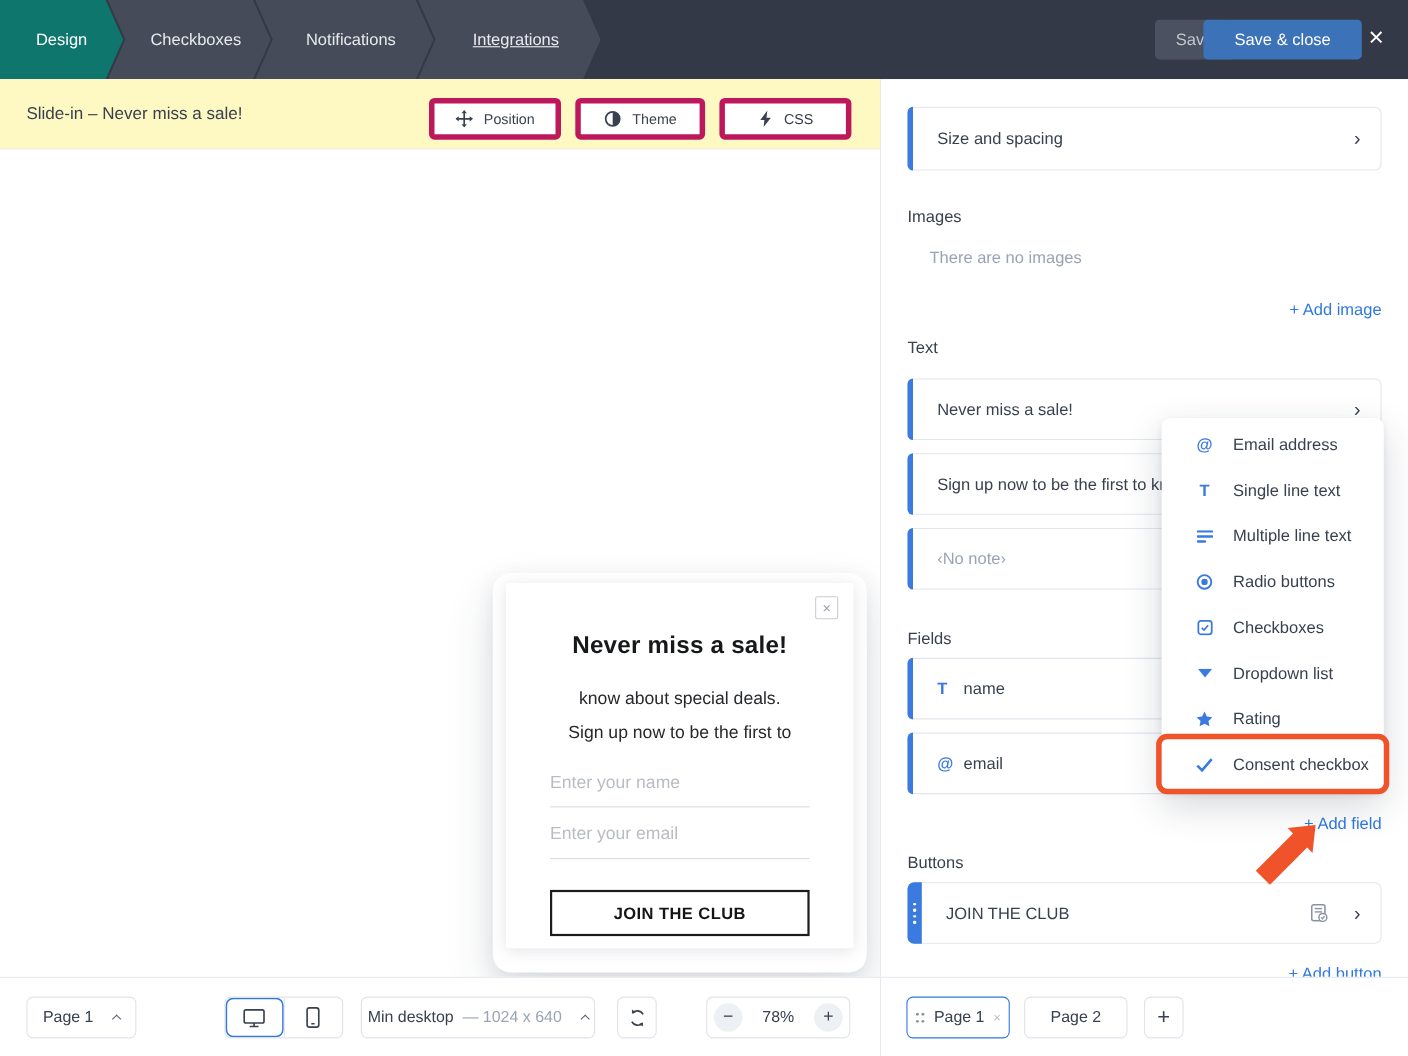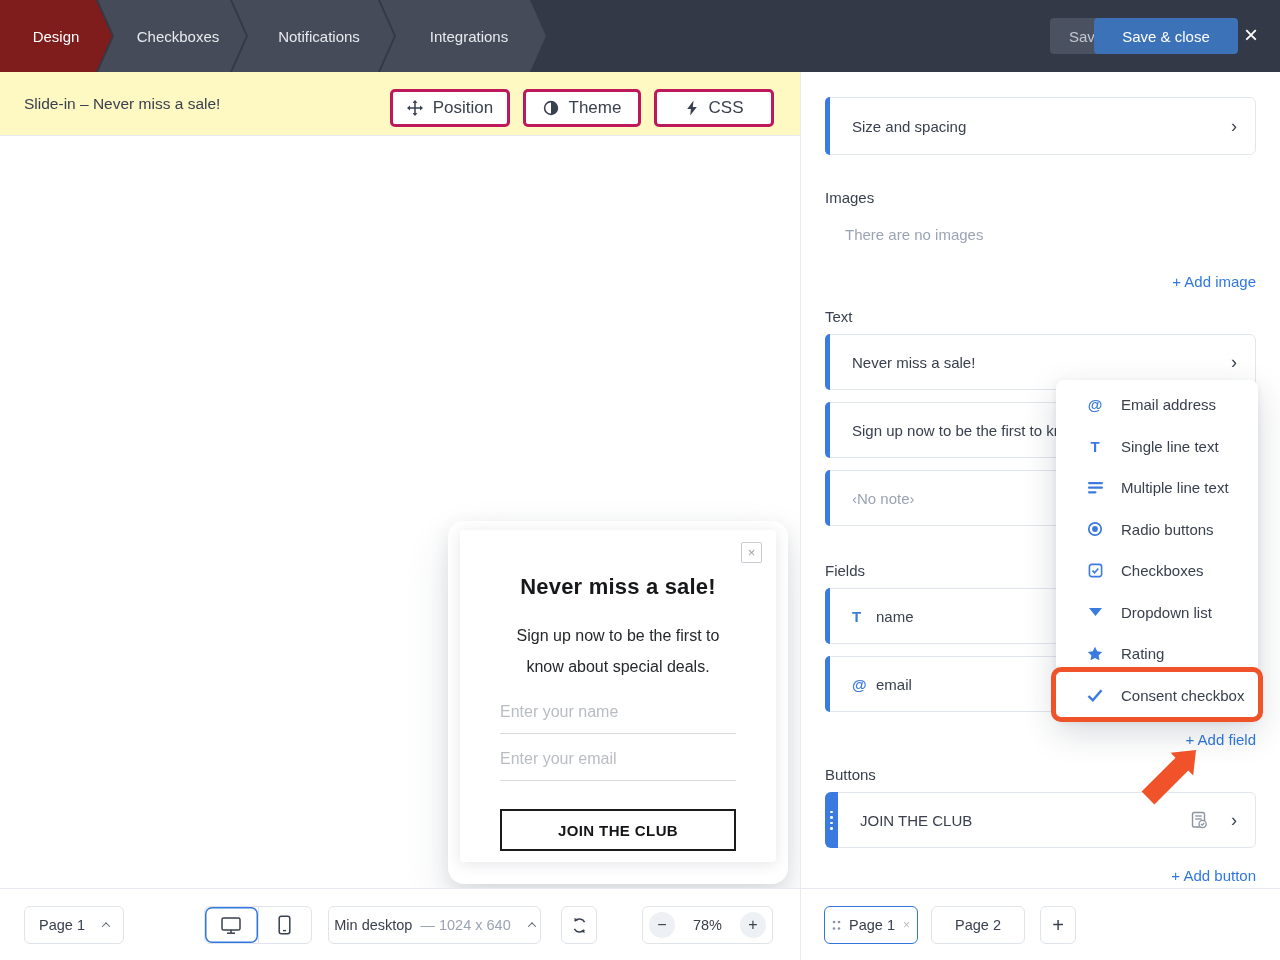--- a/index.html
+++ b/index.html
@@ -7,38 +7,38 @@
   .stage { position:relative; width:1280px; height:960px; background:#fff; }
 
   
   .topnav { position:absolute; left:0; top:0; width:1280px; height:72px; background:#333947; }
   .tabs { display:flex; height:72px; }
   .tab { height:72px; display:flex; align-items:center; justify-content:center;
          background:#454b59; color:#e8eaee; font-size:15px; cursor:pointer; }
   .tab.first { width:112px; clip-path:polygon(0 0, calc(100% - 16px) 0, 100% 50%, calc(100% - 16px) 100%, 0 100%); }
   .tab.notched { clip-path:polygon(0 0, calc(100% - 16px) 0, 100% 50%, calc(100% - 16px) 100%, 0 100%, 16px 50%);
                  margin-left:-14px; padding-left:12px; }
-  .tab.active { background:#7f1d1d; color:#fff; }
-  .tab.t2 { width:148px; } .tab.t3 { width:162px; } .tab.t4 { width:166px; }
+  .tab.active { background:#0f766e; color:#fff; }
+  .tab.t2 { width:148px; } .tab.t3 { width:162px; } .tab.t4 { width:166px;text-decoration:underline; }
   .nav-btn { position:absolute; top:18px; height:36px; border:none; border-radius:4px;
              font-size:15px; cursor:pointer; font-family:inherit; }
   .btn-save { left:1050px; width:72px; background:#4a5160; color:#c3c8d1; }
   .btn-save-close { left:1094px; width:144px; background:#3c72b7; color:#fff; }
   .nav-close { position:absolute; left:1236px; top:20px; width:30px; height:30px; display:flex;
                align-items:center; justify-content:center; color:#fff; font-size:24px; font-weight:300; cursor:pointer; }
 
   
   .leftcol { position:absolute; left:0; top:72px; width:800px; height:816px; background:#fff; }
   .toolbar { position:relative; height:64px; border-bottom:1px solid #e8ebf0; background:#fef9c3; }
   .tb-title { position:absolute; left:24px; top:50%; transform:translateY(-50%);
               font-size:15.5px; color:#39404e; }
   .tb-buttons { position:absolute; left:390px; top:17px; display:flex; gap:13px; }
-  .tb-btn { height:38px; background:#fff; border:3px solid #be185d; border-radius:5px;
+  .tb-btn { height:38px; background:#fff; border:5px solid #be185d; border-radius:5px;
             display:flex; align-items:center; justify-content:center; gap:10px;
-            font-size:17px; color:#39404e; cursor:pointer; font-family:inherit; }
+            font-size:13px; color:#39404e; cursor:pointer; font-family:inherit; }
   .tb-btn.w1 { width:120px; } .tb-btn.w2 { width:118px; } .tb-btn.w3 { width:120px; }
 
   .canvas { position:relative; height:751px; background:#fff; }
   .popup-outer { position:absolute; left:448px; top:385px; width:340px; height:363px;
                  background:#fff; border-radius:16px;
                  box-shadow:0 6px 18px rgba(45,55,75,.10), 0 20px 45px rgba(45,55,75,.12); }
   .popup-card { position:absolute; left:12px; top:9px; width:316px; height:332px; background:#fff;
                 border-radius:3px; box-shadow:0 2px 14px rgba(45,55,75,.13);
                 padding:20px 40px 0; text-align:center; }
   .pp-close { position:absolute; right:14px; top:12px; width:21px; height:21px;
@@ -63,21 +63,21 @@
                   background:#3b7ade; border-radius:6px 0 0 6px; }
   .card .label { font-size:15px; color:#39404e; white-space:nowrap; overflow:hidden; }
   .card .label.muted { color:#9aa3b4; }
   .card .chev { margin-left:auto; color:#39404e; font-size:18px; line-height:1; padding-left:8px; }
   .card.size { height:58px; margin-bottom:35px; }
   .lbl-images { margin-bottom:21px; }
   .empty-text { font-size:15px; color:#9aa3b4; margin-left:20px; margin-bottom:31px; line-height:16px; }
   .add-link { display:block; text-align:right; font-size:15px; color:#2f78e0; line-height:16px;
               text-decoration:none; cursor:pointer; }
   .add-image { margin-bottom:19px; }
-  .lbl-text { margin-bottom:9px; }
+  .lbl-text { margin-bottom:19px; }
   .card.mb12 { margin-bottom:12px; }
   .card.mb37 { margin-bottom:37px; }
   .card.mb20 { margin-bottom:20px; }
   .lbl-fields { margin-bottom:9px; }
   .fi { width:24px; flex:0 0 24px; color:#3b7ade; font-size:15px; font-weight:bold; text-align:left; }
   .add-field { margin-bottom:19px; }
   .lbl-buttons { margin-bottom:9px; }
   .dragbar { position:absolute; left:-1px; top:-1px; bottom:-1px; width:13px; background:#3b7ade;
              border-radius:6px 0 0 6px; display:flex; flex-direction:column; align-items:center;
              justify-content:center; gap:3px; }
@@ -191,22 +191,22 @@
         </button>
       </div>
     </div>
 
     <div class="canvas">
       <div class="popup-outer">
         <div class="popup-card">
           <div class="pp-close">×</div>
           <div class="pp-heading">Never miss a sale!</div>
           <div class="pp-body">
+            <div>know about special deals.</div>
             <div>Sign up now to be the first to</div>
-            <div>know about special deals.</div>
           </div>
           <div class="pp-field">
             <span class="pp-ph">Enter your name</span>
           </div>
           <div class="pp-field second">
             <span class="pp-ph">Enter your email</span>
           </div>
           <button class="pp-submit">JOIN THE CLUB</button>
         </div>
       </div>

